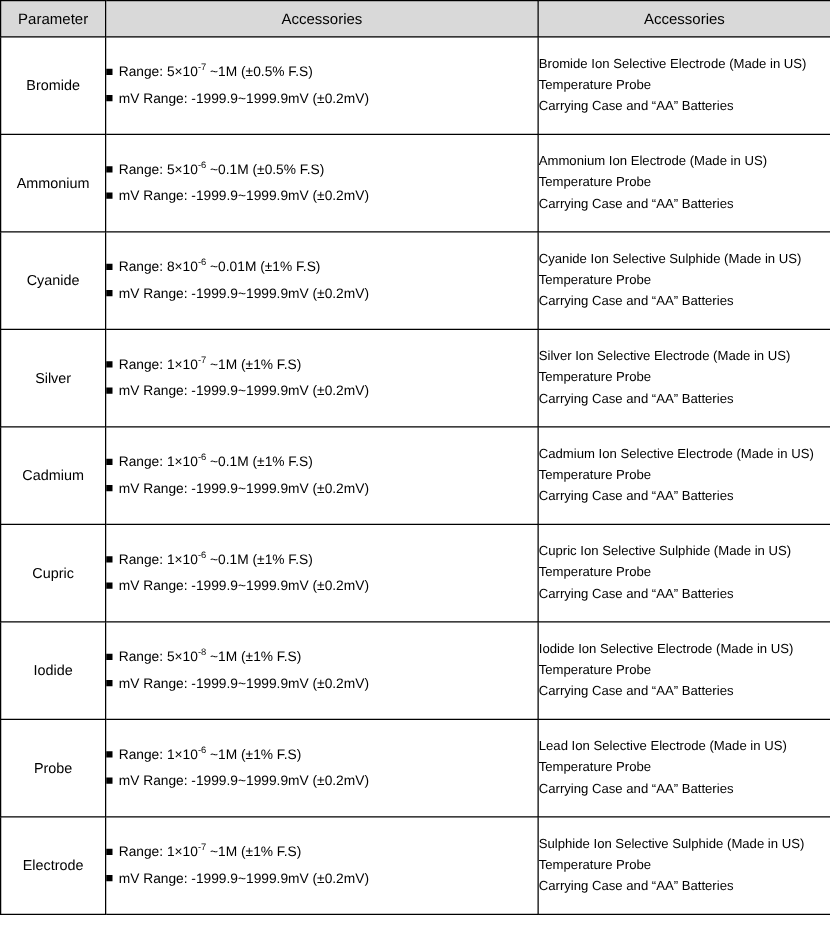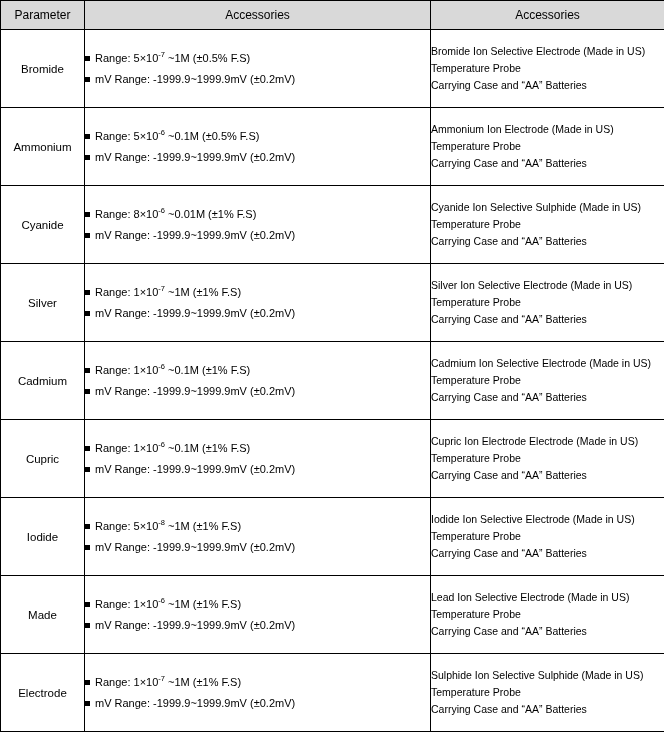--- a/index.html
+++ b/index.html
@@ -150,39 +150,39 @@
           <div class="acc-line">Carrying Case and “AA” Batteries</div>
         </td>
       </tr>
       <tr>
         <td class="param-cell"><span>Cupric</span></td>
         <td class="desc-cell">
           <div class="bullet-line"><span class="sq"></span><span>Range: 1</span><span>×</span><span>10</span><sup>-6</sup><span> ~0.1M (±1% F.S)</span></div>
           <div class="bullet-line"><span class="sq"></span><span>mV Range: -1999.9~1999.9mV (±0.2mV)</span></div>
         </td>
         <td class="acc-cell">
-          <div class="acc-line">Cupric Ion Electrode Electrode (Made in US)</div>
+          <div class="acc-line">Cupric Ion Selective Sulphide (Made in US)</div>
           <div class="acc-line">Temperature Probe</div>
           <div class="acc-line">Carrying Case and “AA” Batteries</div>
         </td>
       </tr>
       <tr>
         <td class="param-cell"><span>Iodide</span></td>
         <td class="desc-cell">
           <div class="bullet-line"><span class="sq"></span><span>Range: 5</span><span>×</span><span>10</span><sup>-8</sup><span> ~1M (±1% F.S)</span></div>
           <div class="bullet-line"><span class="sq"></span><span>mV Range: -1999.9~1999.9mV (±0.2mV)</span></div>
         </td>
         <td class="acc-cell">
           <div class="acc-line">Iodide Ion Selective Electrode (Made in US)</div>
           <div class="acc-line">Temperature Probe</div>
           <div class="acc-line">Carrying Case and “AA” Batteries</div>
         </td>
       </tr>
       <tr>
-        <td class="param-cell"><span>Made</span></td>
+        <td class="param-cell"><span>Probe</span></td>
         <td class="desc-cell">
           <div class="bullet-line"><span class="sq"></span><span>Range: 1</span><span>×</span><span>10</span><sup>-6</sup><span> ~1M (±1% F.S)</span></div>
           <div class="bullet-line"><span class="sq"></span><span>mV Range: -1999.9~1999.9mV (±0.2mV)</span></div>
         </td>
         <td class="acc-cell">
           <div class="acc-line">Lead Ion Selective Electrode (Made in US)</div>
           <div class="acc-line">Temperature Probe</div>
           <div class="acc-line">Carrying Case and “AA” Batteries</div>
         </td>
       </tr>

